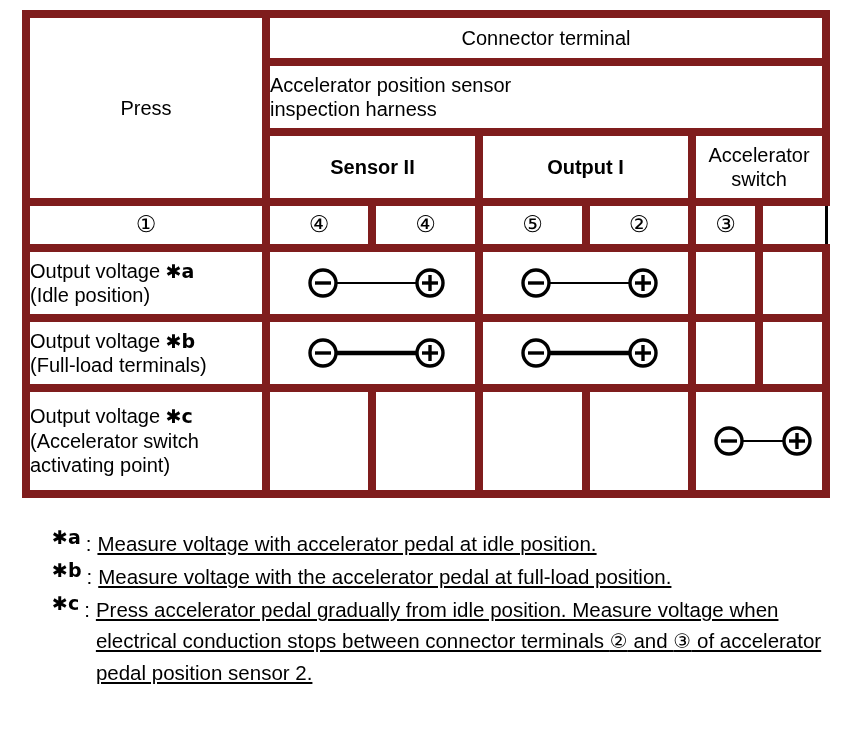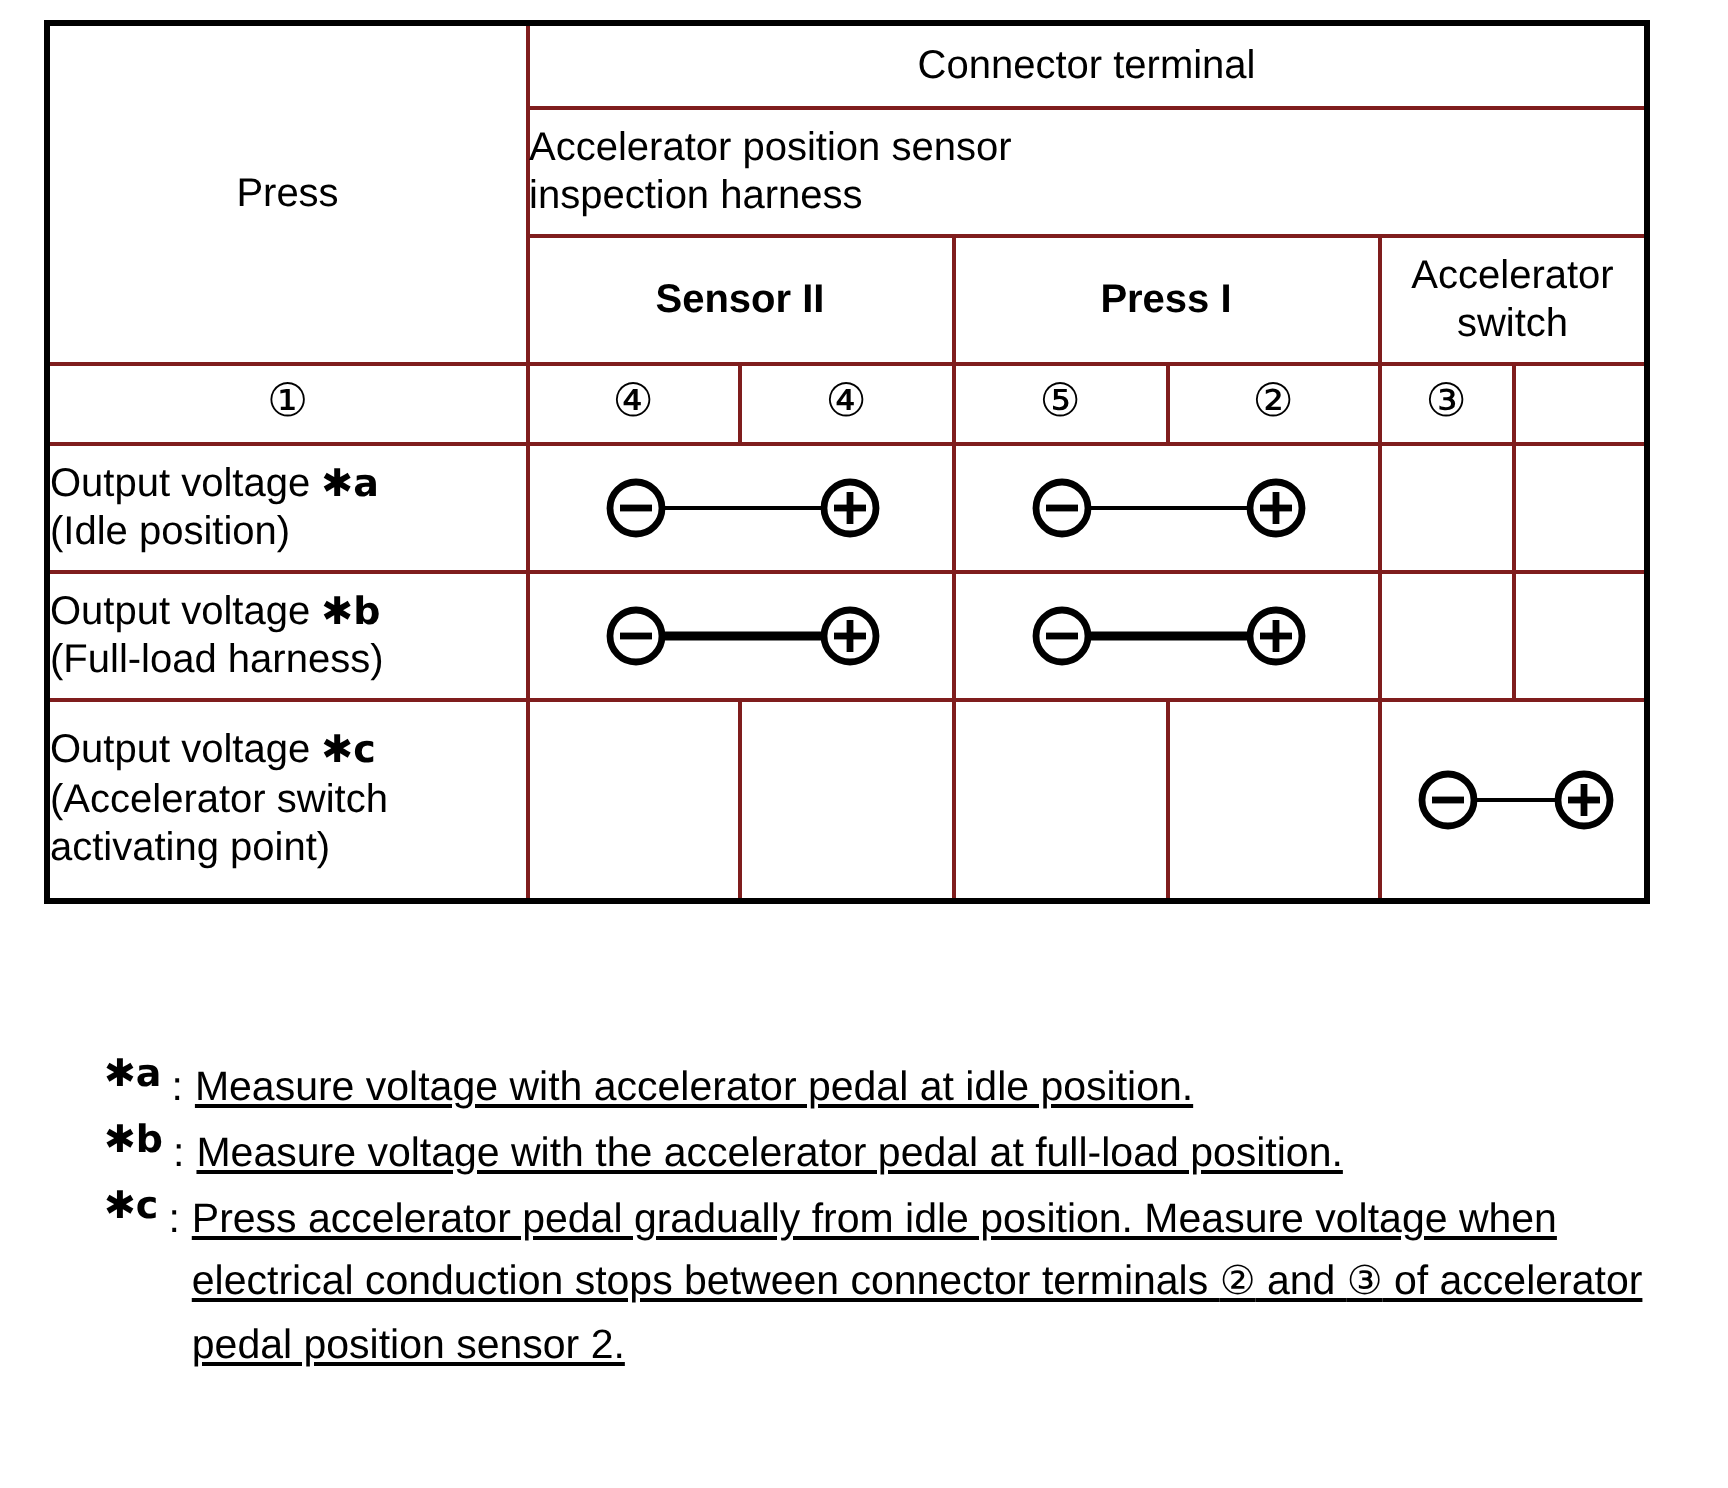--- a/index.html
+++ b/index.html
@@ -23,21 +23,21 @@
     top: 10px;
     width: 800px;
   }
   table.spec {
     border-collapse: collapse;
     table-layout: fixed;
     width: 800px;
     border: 3px solid #000;
   }
   table.spec td {
-    border: 2px solid #7f1d1d;
+    border: 8px solid #7f1d1d;
     padding: 0;
     vertical-align: middle;
     font-size: 20px;
     line-height: 1.22;
   }
 
   
   .col-item   { width: 240px; }
   .col-s2a    { width: 106px; }
   .col-s2b    { width: 107px; }
@@ -146,21 +146,21 @@
           <div>Accelerator position sensor</div>
           <div>inspection harness</div>
         </td>
       </tr>
 
       <tr>
         <td colspan="2" class="h-sensor">
           <span>Sensor II</span>
         </td>
         <td colspan="2" class="h-sensor">
-          <span>Press I</span>
+          <span>Output I</span>
         </td>
         <td colspan="2" class="h-accsw cell-pad-l">
           <div>Accelerator</div>
           <div>switch</div>
         </td>
       </tr>
 
       <tr>
         <td class="h-term">
           <span class="circnum">①</span>
@@ -213,21 +213,21 @@
         <td></td>
         <td></td>
       </tr>
 
       <tr class="row-b">
         <td class="item-cell">
           <div>
             <span>Output voltage</span>
             <span class="star starltr">✱b</span>
           </div>
-          <div>(Full-load harness)</div>
+          <div>(Full-load terminals)</div>
         </td>
         <td colspan="2" class="conn-cell">
           <svg class="conn-svg" width="213" height="58" viewBox="0 0 213 58">
             <line x1="53" y1="29" x2="160" y2="29" stroke="#000" stroke-width="4.5"></line>
             <circle cx="53" cy="29" r="13" fill="#fff" stroke="#000" stroke-width="3.4"></circle>
             <line x1="45" y1="29" x2="61" y2="29" stroke="#000" stroke-width="3.4"></line>
             <circle cx="160" cy="29" r="13" fill="#fff" stroke="#000" stroke-width="3.4"></circle>
             <line x1="152" y1="29" x2="168" y2="29" stroke="#000" stroke-width="3.4"></line>
             <line x1="160" y1="21" x2="160" y2="37" stroke="#000" stroke-width="3.4"></line>
           </svg>

